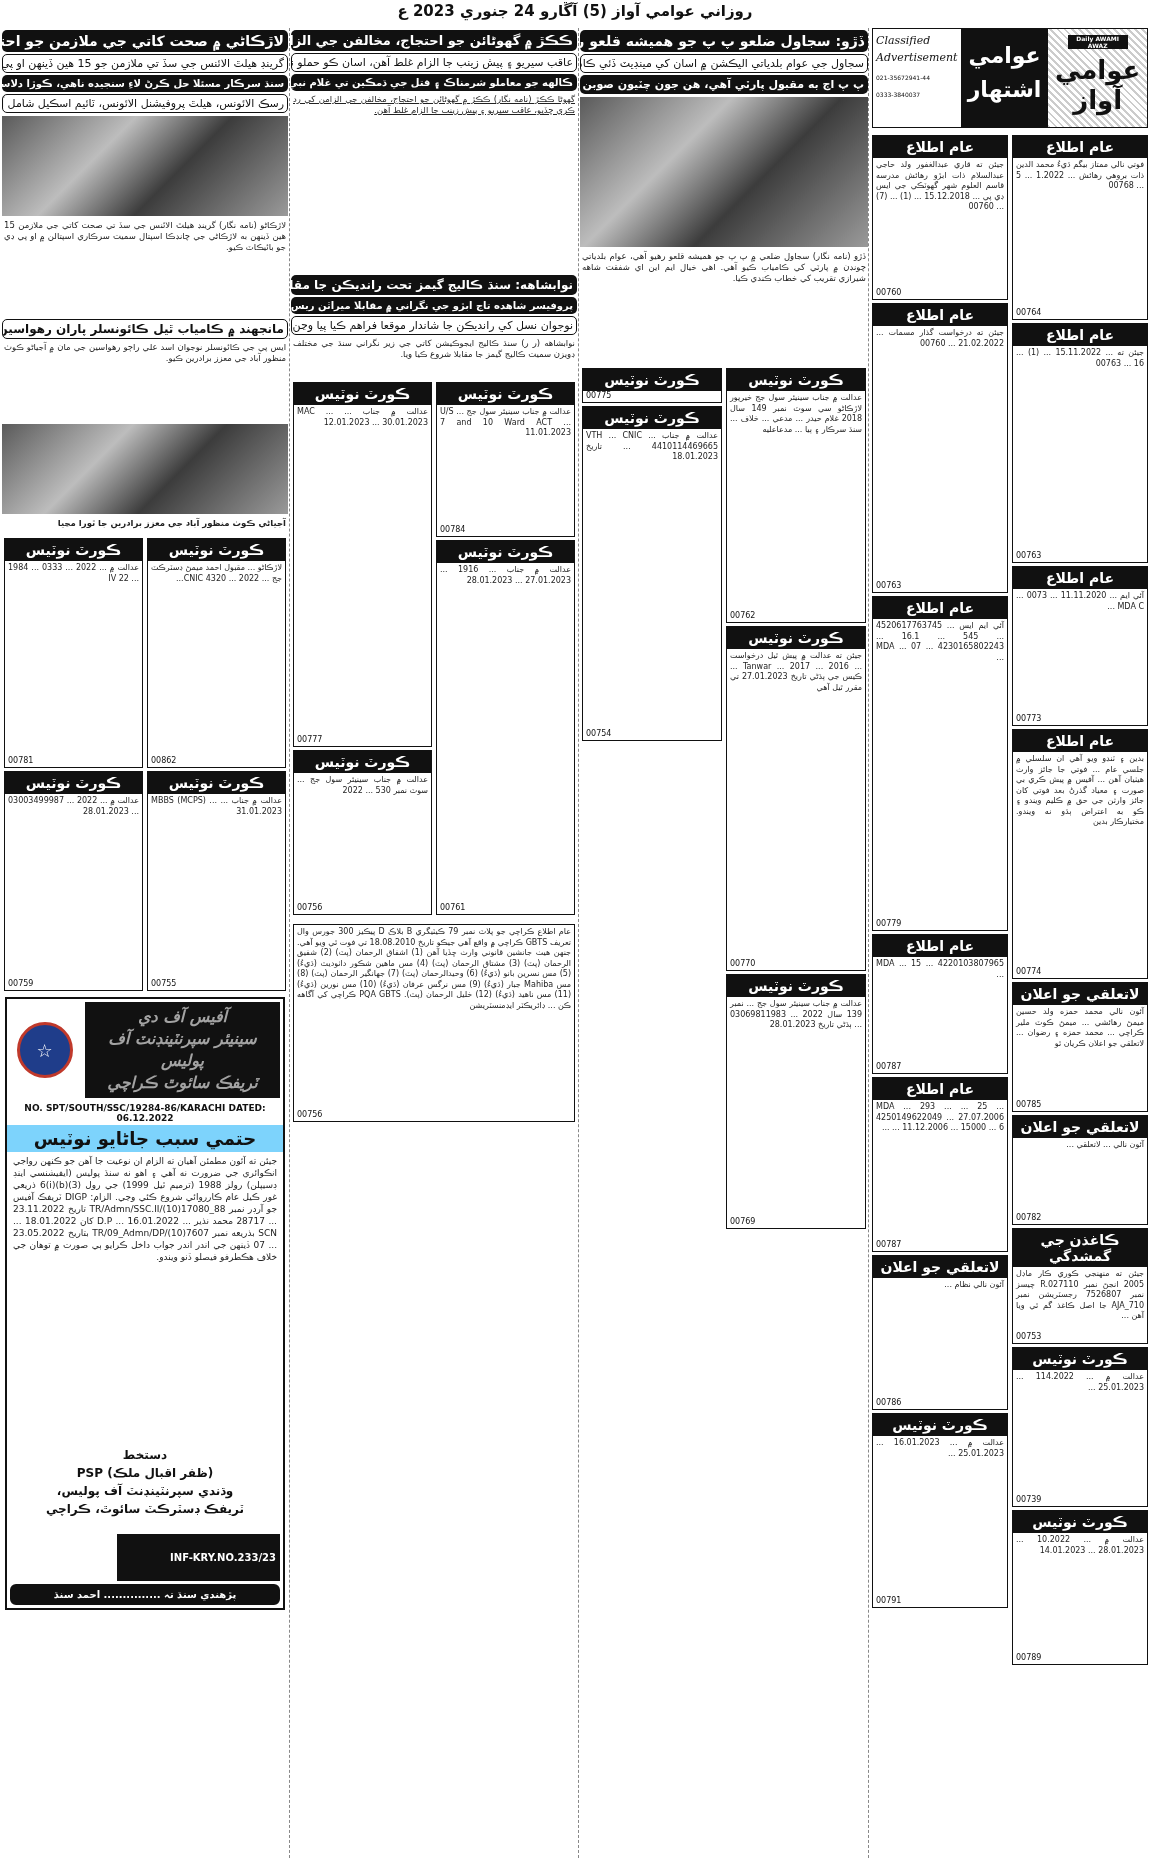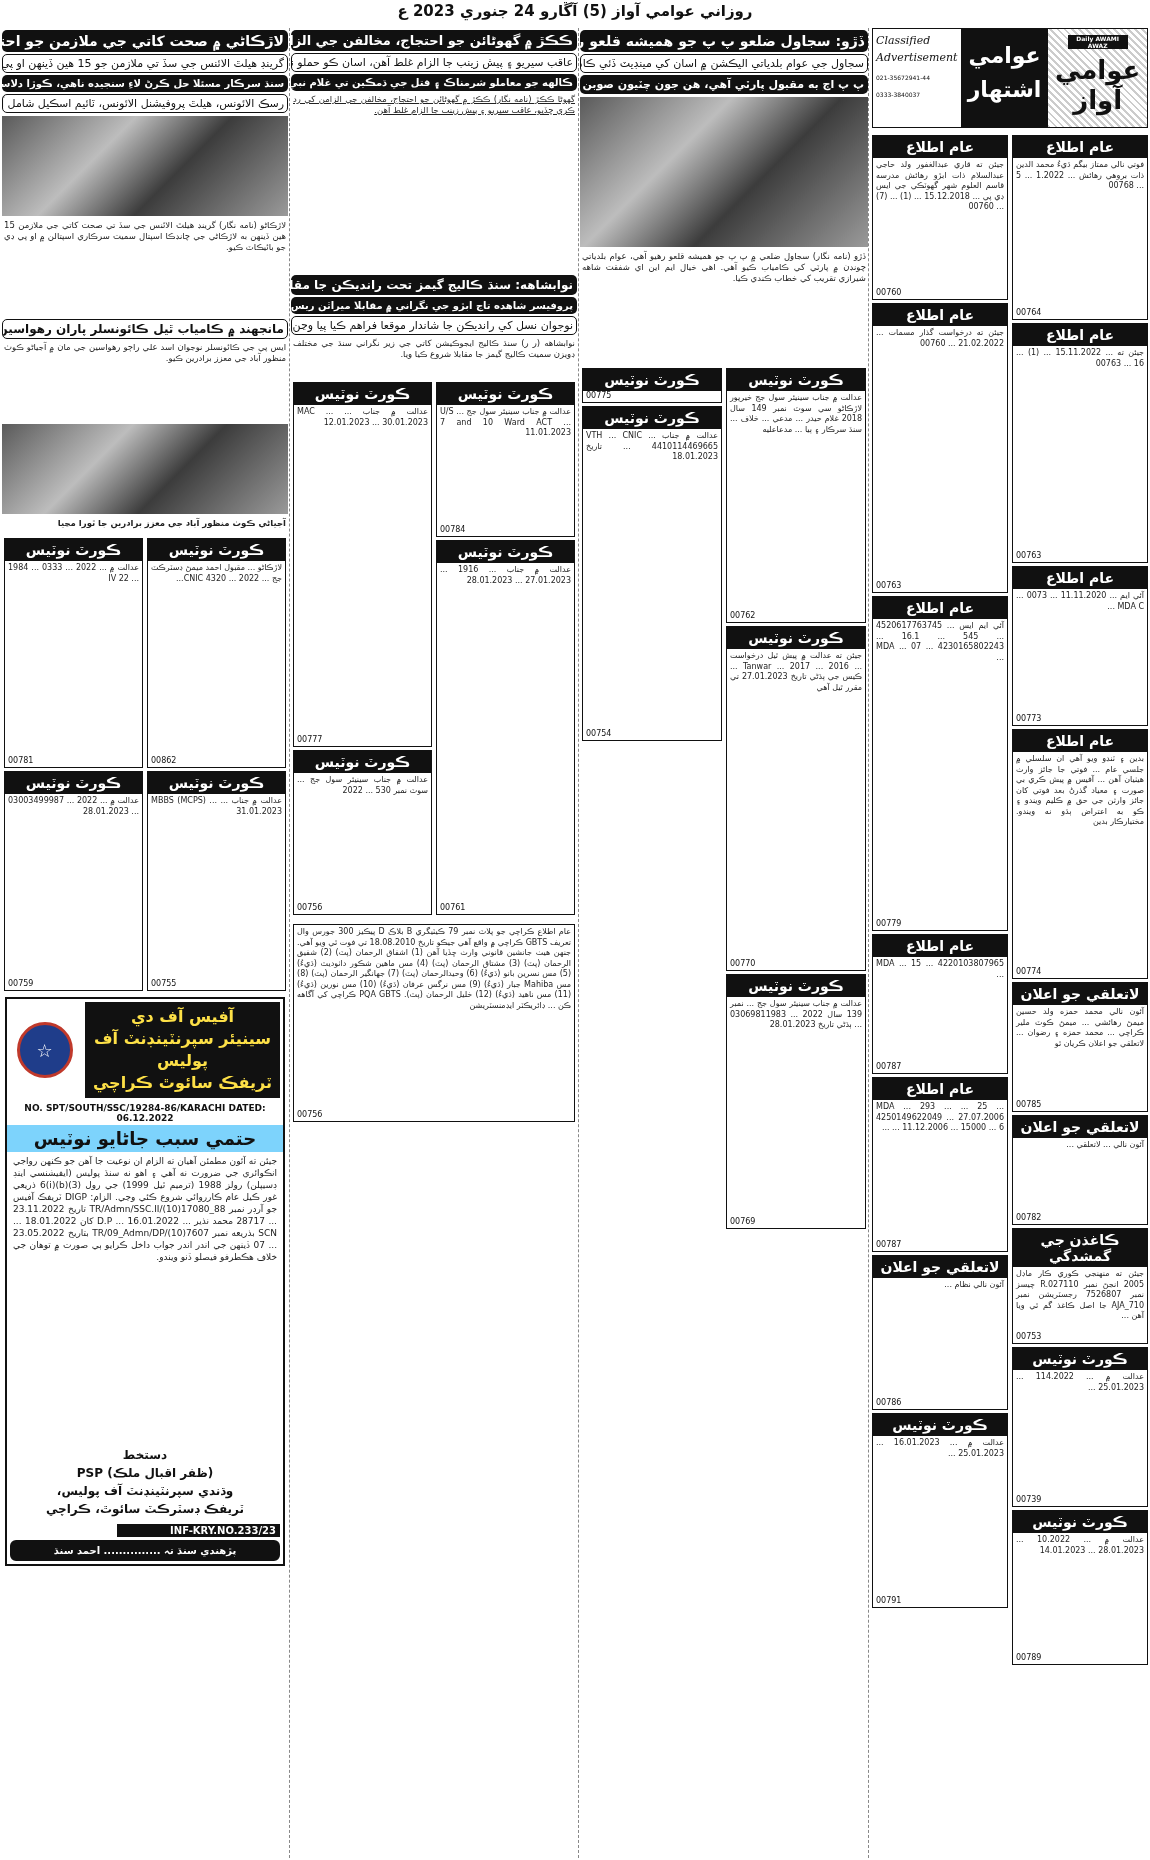--- a/index.html
+++ b/index.html
@@ -16,27 +16,27 @@
   .notice .num{font-size:8px;text-align:left;padding:0 3px 2px;}
   .vline{position:absolute;top:28px;width:0;height:1830px;border-left:1px dashed #888;}
   .classified-logo{border:1.5px solid #111;height:100px;display:flex;direction:ltr;margin:0 2px 4px;}
   .cl-left{width:32%;padding:3px;font-size:6px;line-height:17px;}
   .cl-left .cl-en{font-family:"DejaVu Serif",serif;font-style:italic;font-size:11px;margin-bottom:3px;}
   .cl-mid{width:32%;background:#111;color:#fff;font-size:22px;font-weight:bold;text-align:center;line-height:34px;padding-top:10px;direction:rtl;}
   .cl-right{width:36%;background:repeating-linear-gradient(45deg,#ccc 0 2px,#fff 2px 5px);font-size:26px;font-weight:bold;text-align:center;padding-top:28px;direction:rtl;}
   .cl-right small{display:block;font-size:6px;background:#111;color:#fff;width:60px;margin:-22px auto 6px;}
   .police{border:2px solid #111;margin:3px;}
   .police-top{display:flex;direction:rtl;}
-  .police-title{flex:1;background:#111;color:#fde047;text-align:center;font-weight:bold;font-size:16px;line-height:22px;padding:4px;margin:3px;}
+  .police-title{flex:1;background:#111;color:#a3a3a3;text-align:center;font-weight:bold;font-size:16px;line-height:22px;padding:4px;margin:3px;font-style:italic;}
   .police-seal{width:75px;display:flex;align-items:center;justify-content:center;}
   .seal{width:56px;height:56px;border-radius:50%;border:3px solid #c0392b;background:#1f3d8a;color:#fff;font-size:18px;font-weight:bold;display:flex;align-items:center;justify-content:center;}
   .police-ref{direction:ltr;font-size:9px;font-weight:bold;text-align:center;padding:2px 0;}
   .police-sub{background:#7dd3fc;text-align:center;font-weight:bold;font-size:18px;padding:3px 0;}
   .police-sign{text-align:center;font-weight:bold;font-size:12px;line-height:18px;padding:4px 0;}
-  .inf-tag{direction:ltr;background:#111;color:#fff;font-size:10px;font-weight:bold;text-align:right;padding:1px 4px;margin:2px 3px 0 40%;}
+  .inf-tag{direction:ltr;background:#111;color:#fff;font-size:10px;font-weight:bold;text-align:right;padding:18px 4px;margin:12px 3px 0 40%;}
   .footer-tag{border:2px solid #111;border-radius:6px;background:#111;color:#fff;font-size:10px;font-weight:bold;text-align:center;margin:3px;padding:3px;}
 </style>
 </head>
 <body>
 
 <div class="masthead">روزاني عوامي آواز (5) آڱارو 24 جنوري 2023 ع</div>
 
 <div class="vline" style="left:289px"></div>
 <div class="vline" style="left:578px"></div>
 <div class="vline" style="left:868px"></div>

